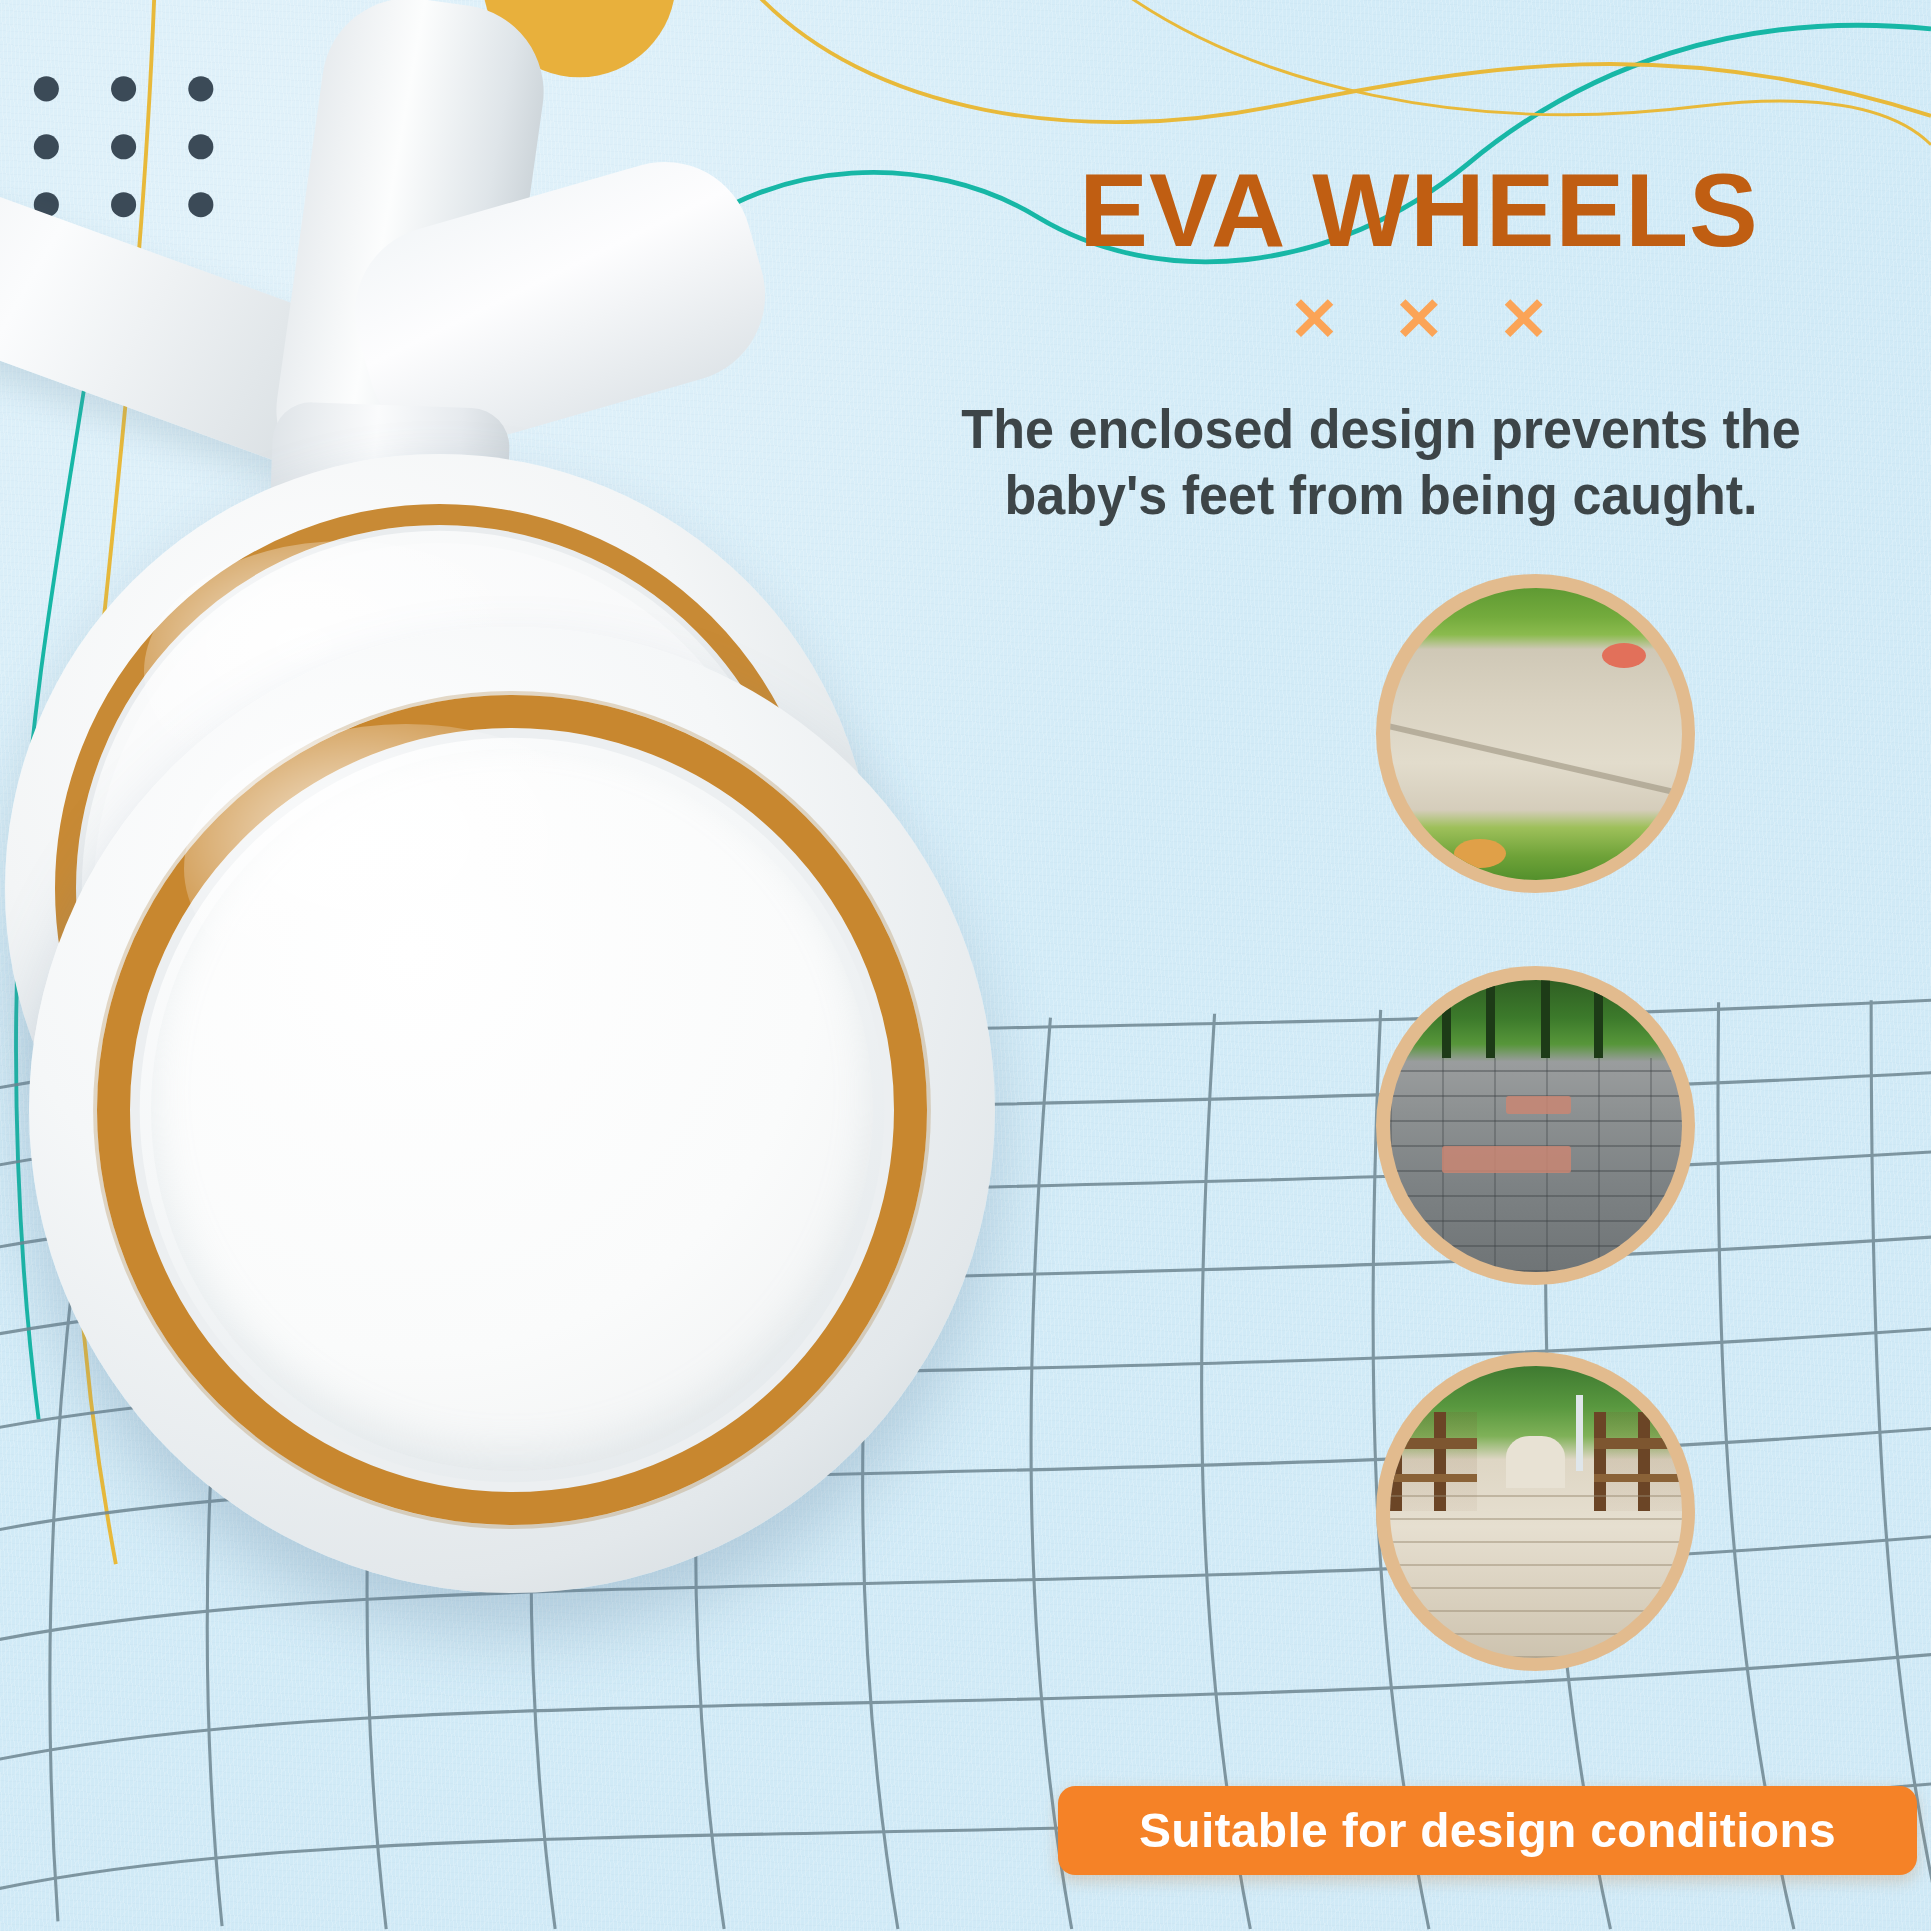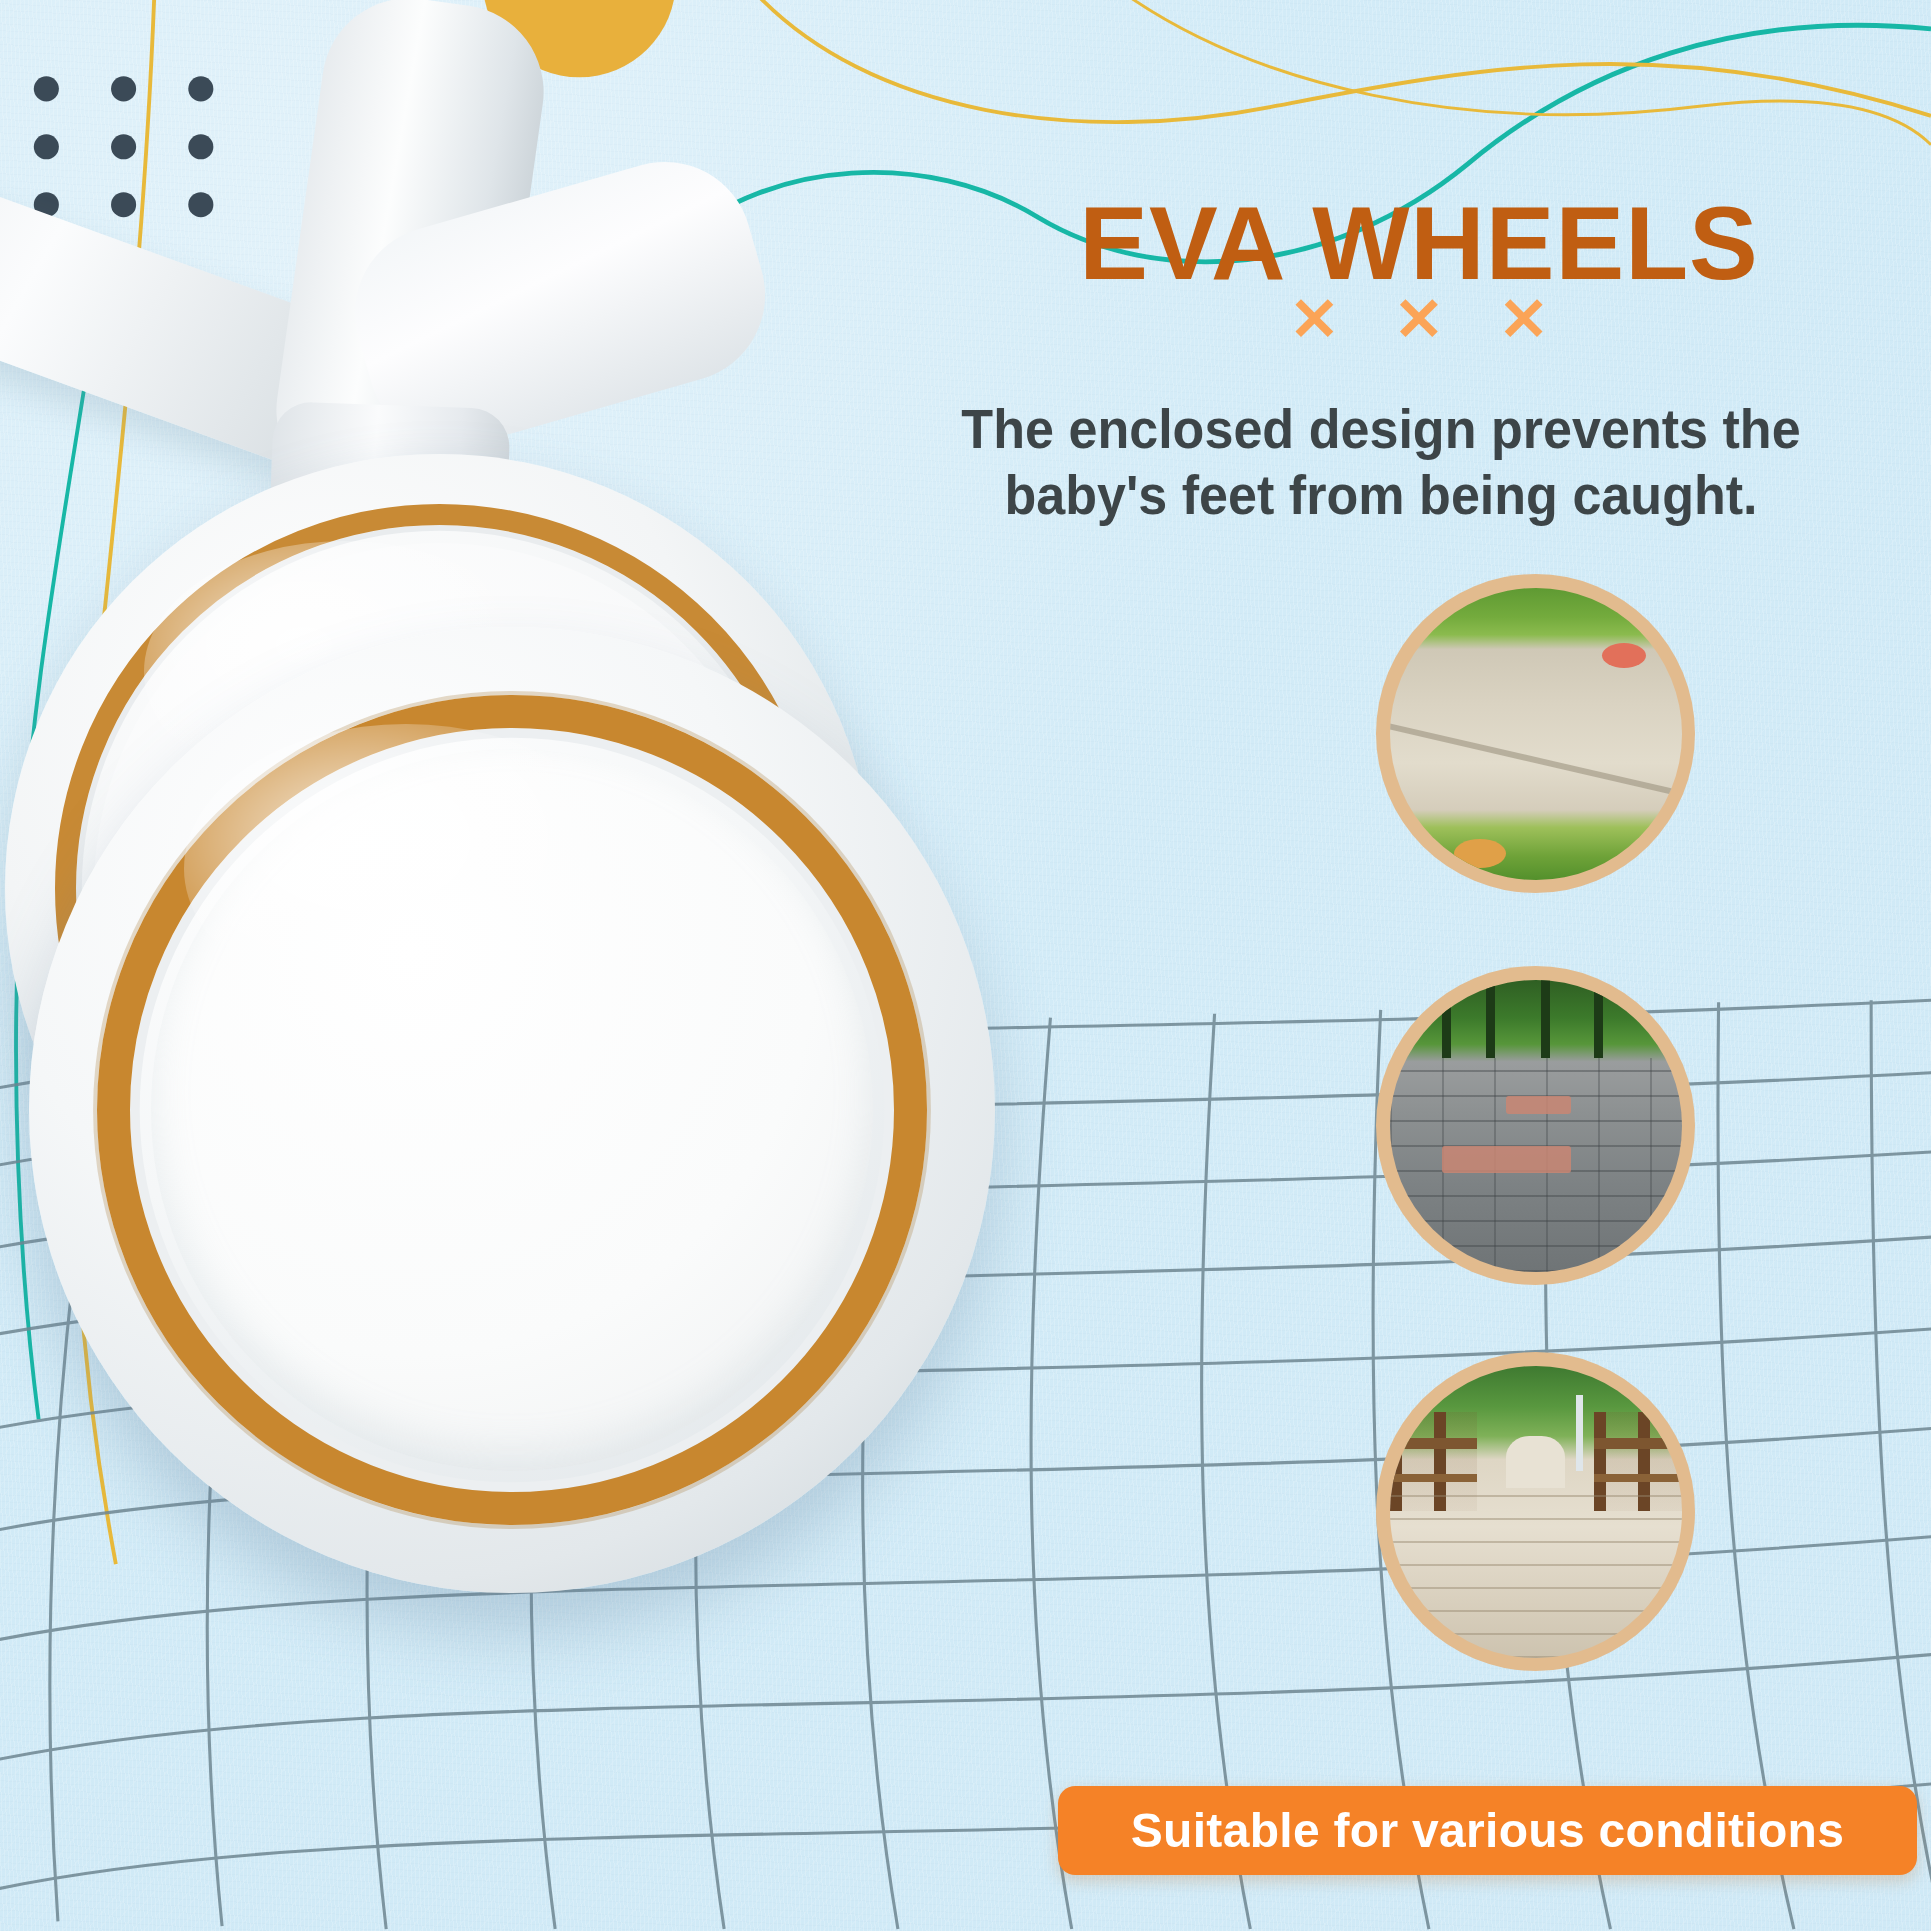--- a/index.html
+++ b/index.html
@@ -83,21 +83,20 @@
     border-radius:50%;
     background:radial-gradient(ellipse at 40% 40%,rgba(255,255,255,.85),rgba(255,255,255,0) 70%);
     pointer-events:none;}
 
   
   .headline{
     position:absolute;left:1004px;top:159px;width:830px;
     text-align:center;color:#c05e12;
     font-size:103px;font-weight:700;letter-spacing:1px;line-height:1;
     font-family:"Liberation Sans",sans-serif;
-    margin-top:33px;
   }
   .xrow{position:absolute;left:1004px;top:290px;width:830px;text-align:center;}
   .xmark{display:inline-block;color:#fba457;font-size:60px;font-weight:700;
     margin:0 25px;line-height:1;}
   .subhead{
     position:absolute;left:898px;top:396px;width:966px;
     text-align:center;color:#3d4548;
     font-size:56px;font-weight:700;line-height:1.17;
     font-family:"Liberation Sans Narrow","Liberation Sans",sans-serif;
     transform:scaleX(.93);transform-origin:center top;
@@ -287,17 +286,17 @@
         <div class="path"></div>
         <div class="lamp"></div>
         <div class="rail l"></div>
         <div class="rail r"></div>
         <div class="planks"></div>
       </div>
     </div>
   </div>
 
   <div class="banner">
-    <span>Suitable for various conditions</span>
+    <span>Suitable for design conditions</span>
   </div>
 
 </div>
 
 
 </body></html>

